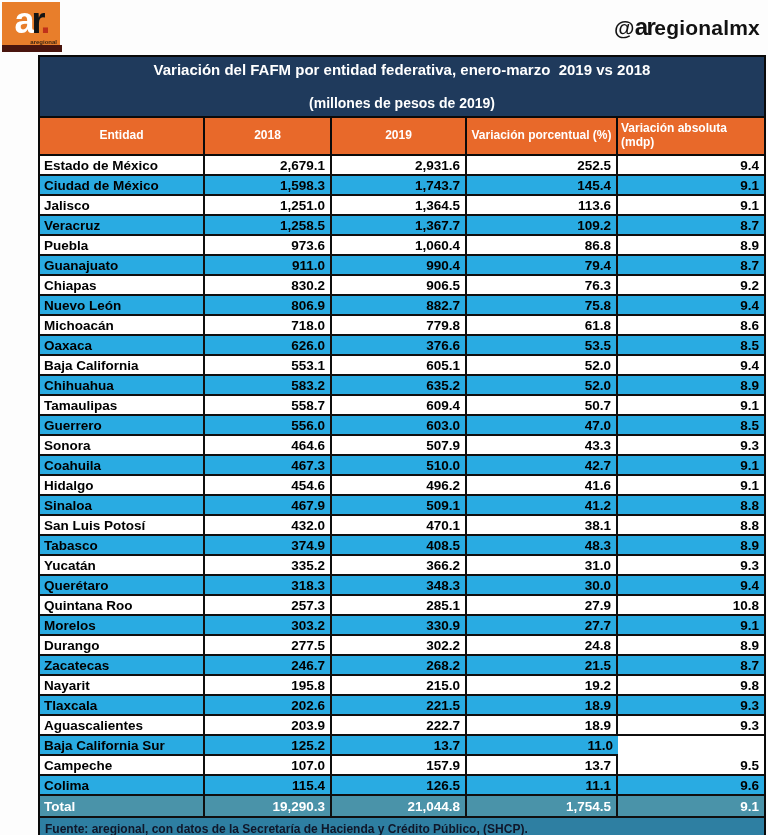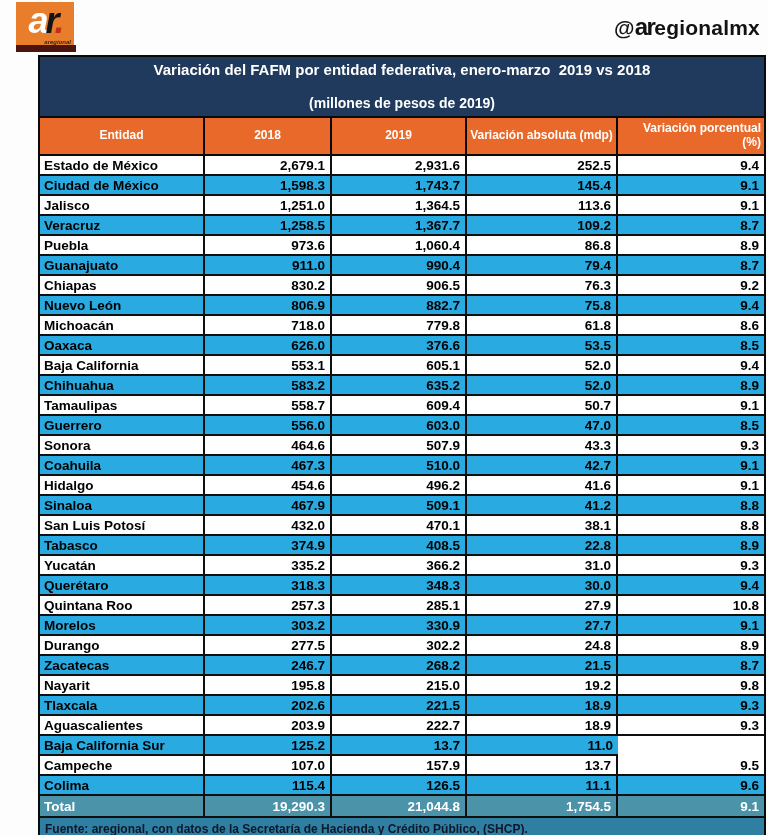--- a/index.html
+++ b/index.html
@@ -4,21 +4,21 @@
 <style>
   * { margin:0; padding:0; box-sizing:border-box; }
   html,body { width:768px; height:835px; }
   body {
     background:#fdfdfd;
     font-family:"Liberation Sans", sans-serif;
     position:relative;
     overflow:hidden;
   }
   
-  .logo { position:absolute; left:16px; top:2px; width:60px;font-style:italic; }
+  .logo { position:absolute; left:2px; top:2px; width:60px; }
   .logo-box {
     width:58px; height:43px; background:#e87e2b;
     position:relative; text-align:center;
   }
   .logo-ar { font-weight:bold; font-size:36px; line-height:38px; letter-spacing:-3px; }
   .l-a { color:#ffffff; }
   .l-r { color:#141414; }
   .l-dot { color:#c0311a; }
   .logo-sub {
     position:absolute; bottom:0px; right:3px;
@@ -41,21 +41,21 @@
     padding:4px 6px 5px; border-bottom:2px solid #0a0a0a;
   }
   .title { font-size:15px; font-weight:bold; white-space:pre-wrap; }
   .subtitle { font-size:14px; font-weight:bold; margin-top:17px; }
 
   .grid-row { display:grid; grid-template-columns:165px 127px 135px 151px 146px; }
 
   .head .cell {
     background:#e8692a; color:#ffffff; font-weight:bold; font-size:12px;
     height:38px; display:flex; align-items:center; justify-content:center;
-    text-align:right; line-height:1.15; padding:0 3px;
+    text-align:left; line-height:1.15; padding:0 3px;
     border-right:2px solid #0a0a0a; border-bottom:2px solid #0a0a0a;
   }
   .grid-row .cell:last-child { border-right:none; }
 
   .row .cell {
     background:#ffffff; color:#000000; font-weight:bold; font-size:13.5px;
     height:20px; display:flex; align-items:center;
     border-right:2px solid #0f0f0f; border-bottom:2px solid #0f0f0f;
     overflow:hidden; white-space:nowrap;
   }
@@ -90,22 +90,22 @@
 
   <div class="title-bar">
     <div class="title">Variación del FAFM por entidad federativa, enero-marzo  2019 vs 2018</div>
     <div class="subtitle">(millones de pesos de 2019)</div>
   </div>
 
   <div class="grid-row head">
     <div class="cell">Entidad</div>
     <div class="cell">2018</div>
     <div class="cell">2019</div>
+    <div class="cell">Variación porcentual (%)</div>
     <div class="cell">Variación absoluta (mdp)</div>
-    <div class="cell">Variación porcentual (%)</div>
   </div>
 
   <div id="table-body">
       <div class="grid-row row">
         <div class="cell c-name">Estado de México</div>
         <div class="cell c-num">2,679.1</div>
         <div class="cell c-num">2,931.6</div>
         <div class="cell c-num">252.5</div>
         <div class="cell c-num">9.4</div>
       </div>
@@ -232,21 +232,21 @@
         <div class="cell c-name">San Luis Potosí</div>
         <div class="cell c-num">432.0</div>
         <div class="cell c-num">470.1</div>
         <div class="cell c-num">38.1</div>
         <div class="cell c-num">8.8</div>
       </div>
       <div class="grid-row row alt">
         <div class="cell c-name">Tabasco</div>
         <div class="cell c-num">374.9</div>
         <div class="cell c-num">408.5</div>
-        <div class="cell c-num">22.8</div>
+        <div class="cell c-num">48.3</div>
         <div class="cell c-num">8.9</div>
       </div>
       <div class="grid-row row">
         <div class="cell c-name">Yucatán</div>
         <div class="cell c-num">335.2</div>
         <div class="cell c-num">366.2</div>
         <div class="cell c-num">31.0</div>
         <div class="cell c-num">9.3</div>
       </div>
       <div class="grid-row row alt">

